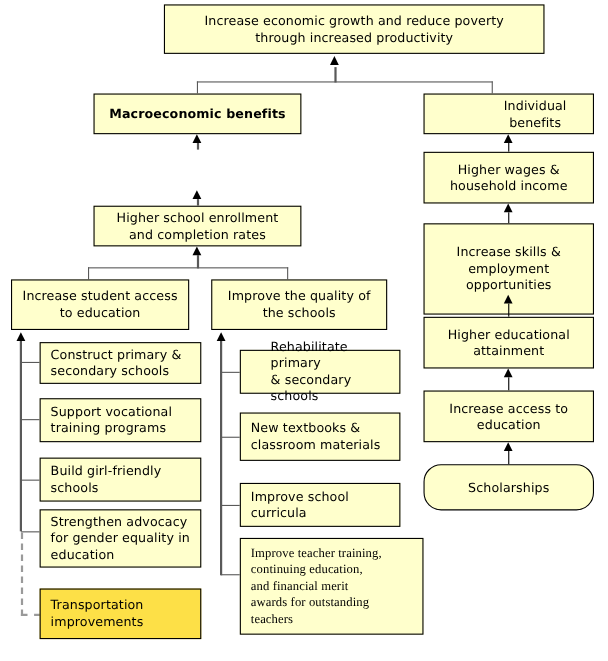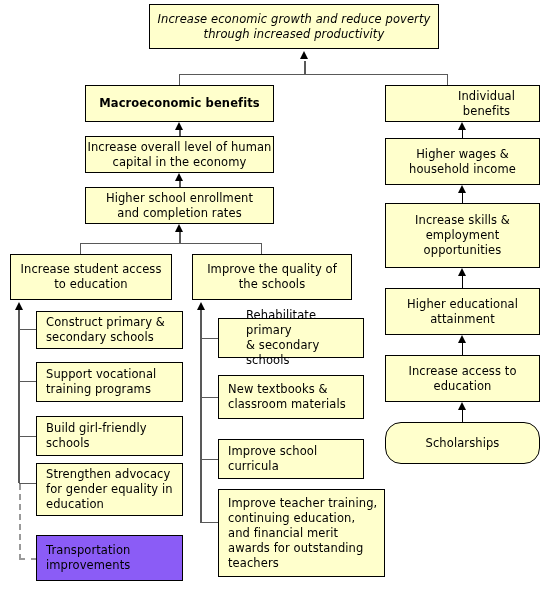--- a/index.html
+++ b/index.html
@@ -33,21 +33,21 @@
   .box.center {
     justify-content: center;
     text-align: center;
   }
   .box.left {
     justify-content: flex-start;
     text-align: left;
     padding-left: 9px;
   }
   .box.gray {
-    background: #8b5cf6;
+    background: #fde047;
   }
   .conn {
     position: absolute;
     background: #595959;
   }
   .conn.h { height: 1px; }
   .conn.v { width: 1px; }
   .conn-dark {
     position: absolute;
     background: #000000;
@@ -70,37 +70,35 @@
     position: absolute;
     height: 0;
     border-top: 2px dashed #9a9a9a;
   }
 </style>
 </head>
 <body>
 
 <div id="canvas">
 
-  <div class="box center" style="left:149px; top:4px; width:290px; height:45px;font-style:italic;">Increase economic growth and reduce poverty
+  <div class="box center" style="left:149px; top:4px; width:346px; height:45px;">Increase economic growth and reduce poverty
 through increased productivity</div>
 
   <div class="conn v" style="left:304px; top:61px; width:2px; height:14px;"></div>
   <div class="arrow-up" style="left:300px; top:51px;"></div>
 
   <div class="conn h" style="left:179px; top:74px; width:269px; height:1px;"></div>
   <div class="conn v" style="left:179px; top:74px; width:1px; height:11px;"></div>
   <div class="conn v" style="left:447px; top:74px; width:1px; height:11px;"></div>
 
   <div class="box center" style="left:85px; top:85px; width:189px; height:37px;font-weight:bold;">Macroeconomic benefits</div>
 
   <div class="conn v" style="left:179px; top:130px; width:2px; height:6px;"></div>
   <div class="arrow-up" style="left:175px; top:122px;"></div>
 
-  <div class="box center" style="left:85px; top:136px; width:189px; height:37px;">Increase overall level of human
-capital in the economy</div>
 
   <div class="conn v" style="left:179px; top:181px; width:2px; height:6px;"></div>
   <div class="arrow-up" style="left:175px; top:173px;"></div>
 
   <div class="box center" style="left:85px; top:187px; width:189px; height:37px;">Higher school enrollment
 and completion rates</div>
 
   <div class="conn v" style="left:179px; top:232px; width:2px; height:12px;"></div>
   <div class="arrow-up" style="left:175px; top:224px;"></div>
   <div class="conn h" style="left:80px; top:243px; width:182px; height:1px;"></div>
@@ -150,38 +148,38 @@
 
   <div class="box left" style="left:218px; top:318px; width:146px; height:40px;padding-left:27px;">Rehabilitate primary
 &amp; secondary schools</div>
 
   <div class="box left" style="left:218px; top:375px; width:146px; height:44px;">New textbooks &amp;
 classroom materials</div>
 
   <div class="box left" style="left:218px; top:439px; width:146px; height:40px;">Improve school
 curricula</div>
 
-  <div class="box left" style="left:218px; top:489px; width:167px; height:88px;">Improve teacher training,
+  <div class="box left" style="left:218px; top:489px; width:167px; height:88px;font-family:Liberation Serif, serif;">Improve teacher training,
 continuing education,
 and financial merit
 awards for outstanding
 teachers</div>
 
   <div class="box center" style="left:385px; top:85px; width:155px; height:37px;padding-left:48px;">Individual benefits</div>
 
   <div class="conn-dark v" style="left:462px; top:130px; width:1px; height:8px;"></div>
   <div class="arrow-up" style="left:458px; top:122px;"></div>
 
   <div class="box center" style="left:385px; top:138px; width:155px; height:47px;">Higher wages &amp;
 household income</div>
 
   <div class="conn-dark v" style="left:462px; top:193px; width:1px; height:10px;"></div>
   <div class="arrow-up" style="left:458px; top:185px;"></div>
 
-  <div class="box center" style="left:385px; top:203px; width:155px; height:65px;">Increase skills &amp;
+  <div class="box center" style="left:385px; top:203px; width:155px; height:83px;">Increase skills &amp;
 employment
 opportunities</div>
 
   <div class="conn-dark v" style="left:462px; top:276px; width:1px; height:12px;"></div>
   <div class="arrow-up" style="left:458px; top:268px;"></div>
 
   <div class="box center" style="left:385px; top:288px; width:155px; height:47px;">Higher educational
 attainment</div>
 
   <div class="conn-dark v" style="left:462px; top:343px; width:1px; height:12px;"></div>

